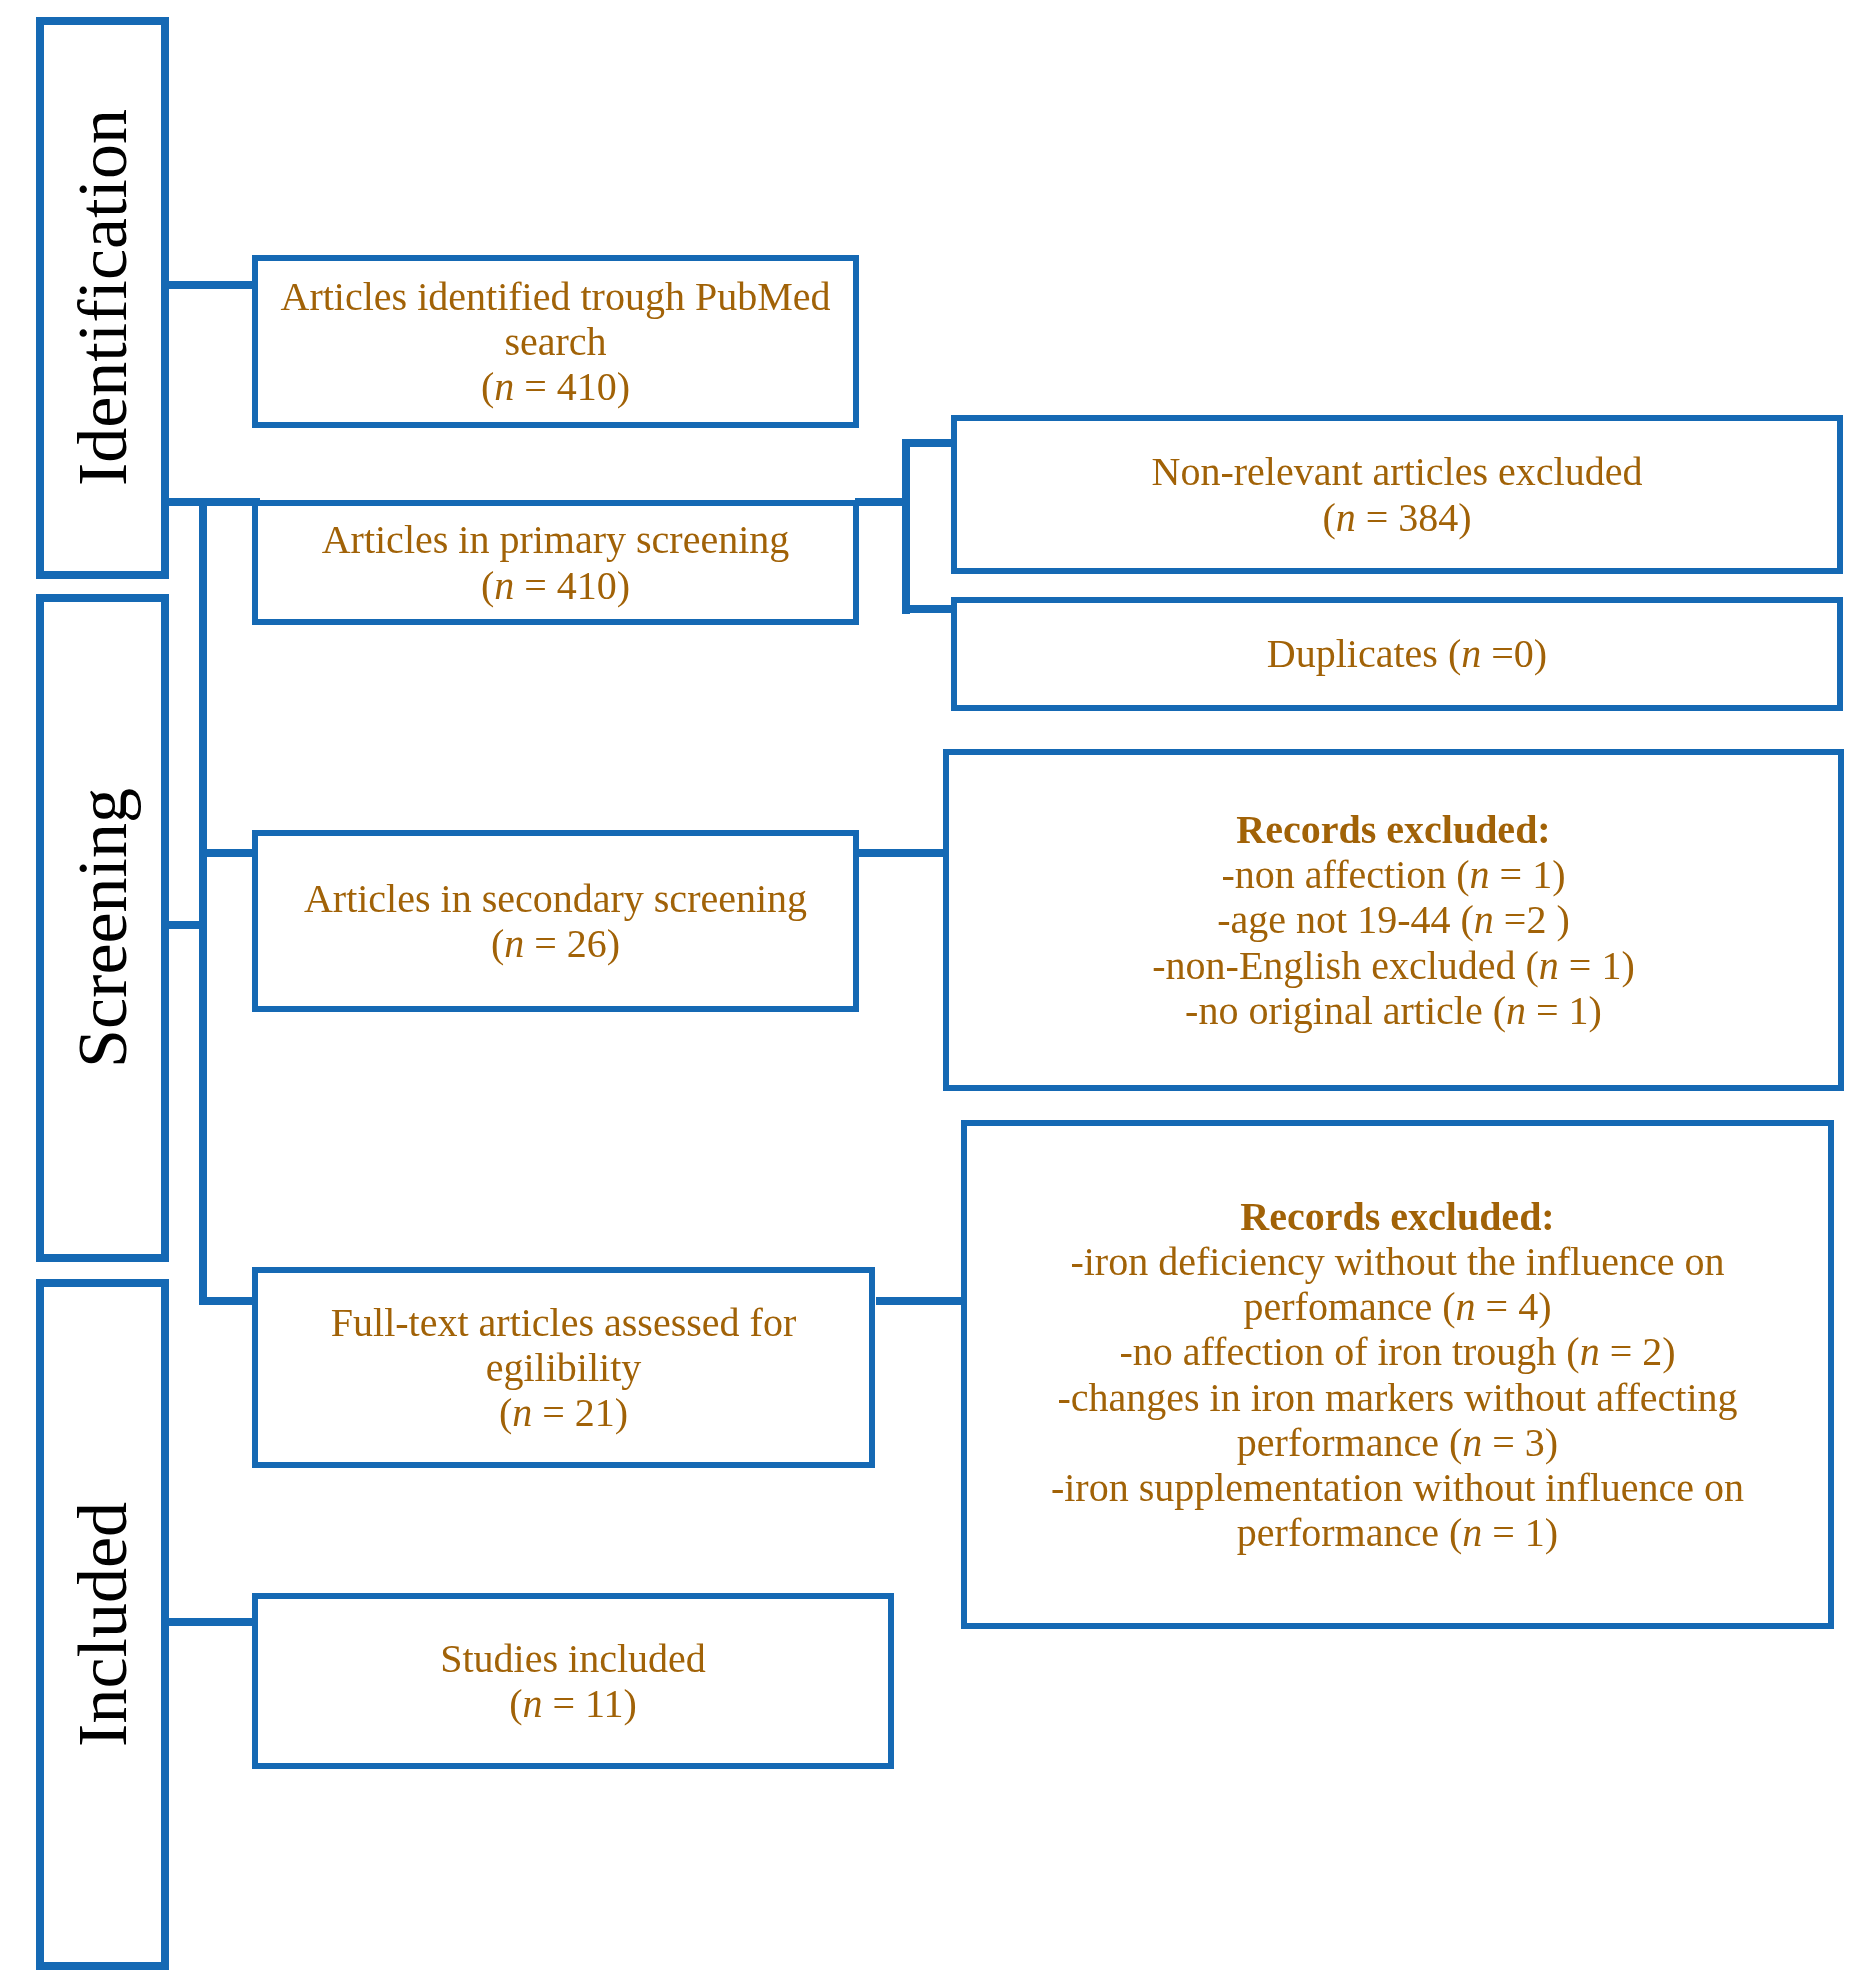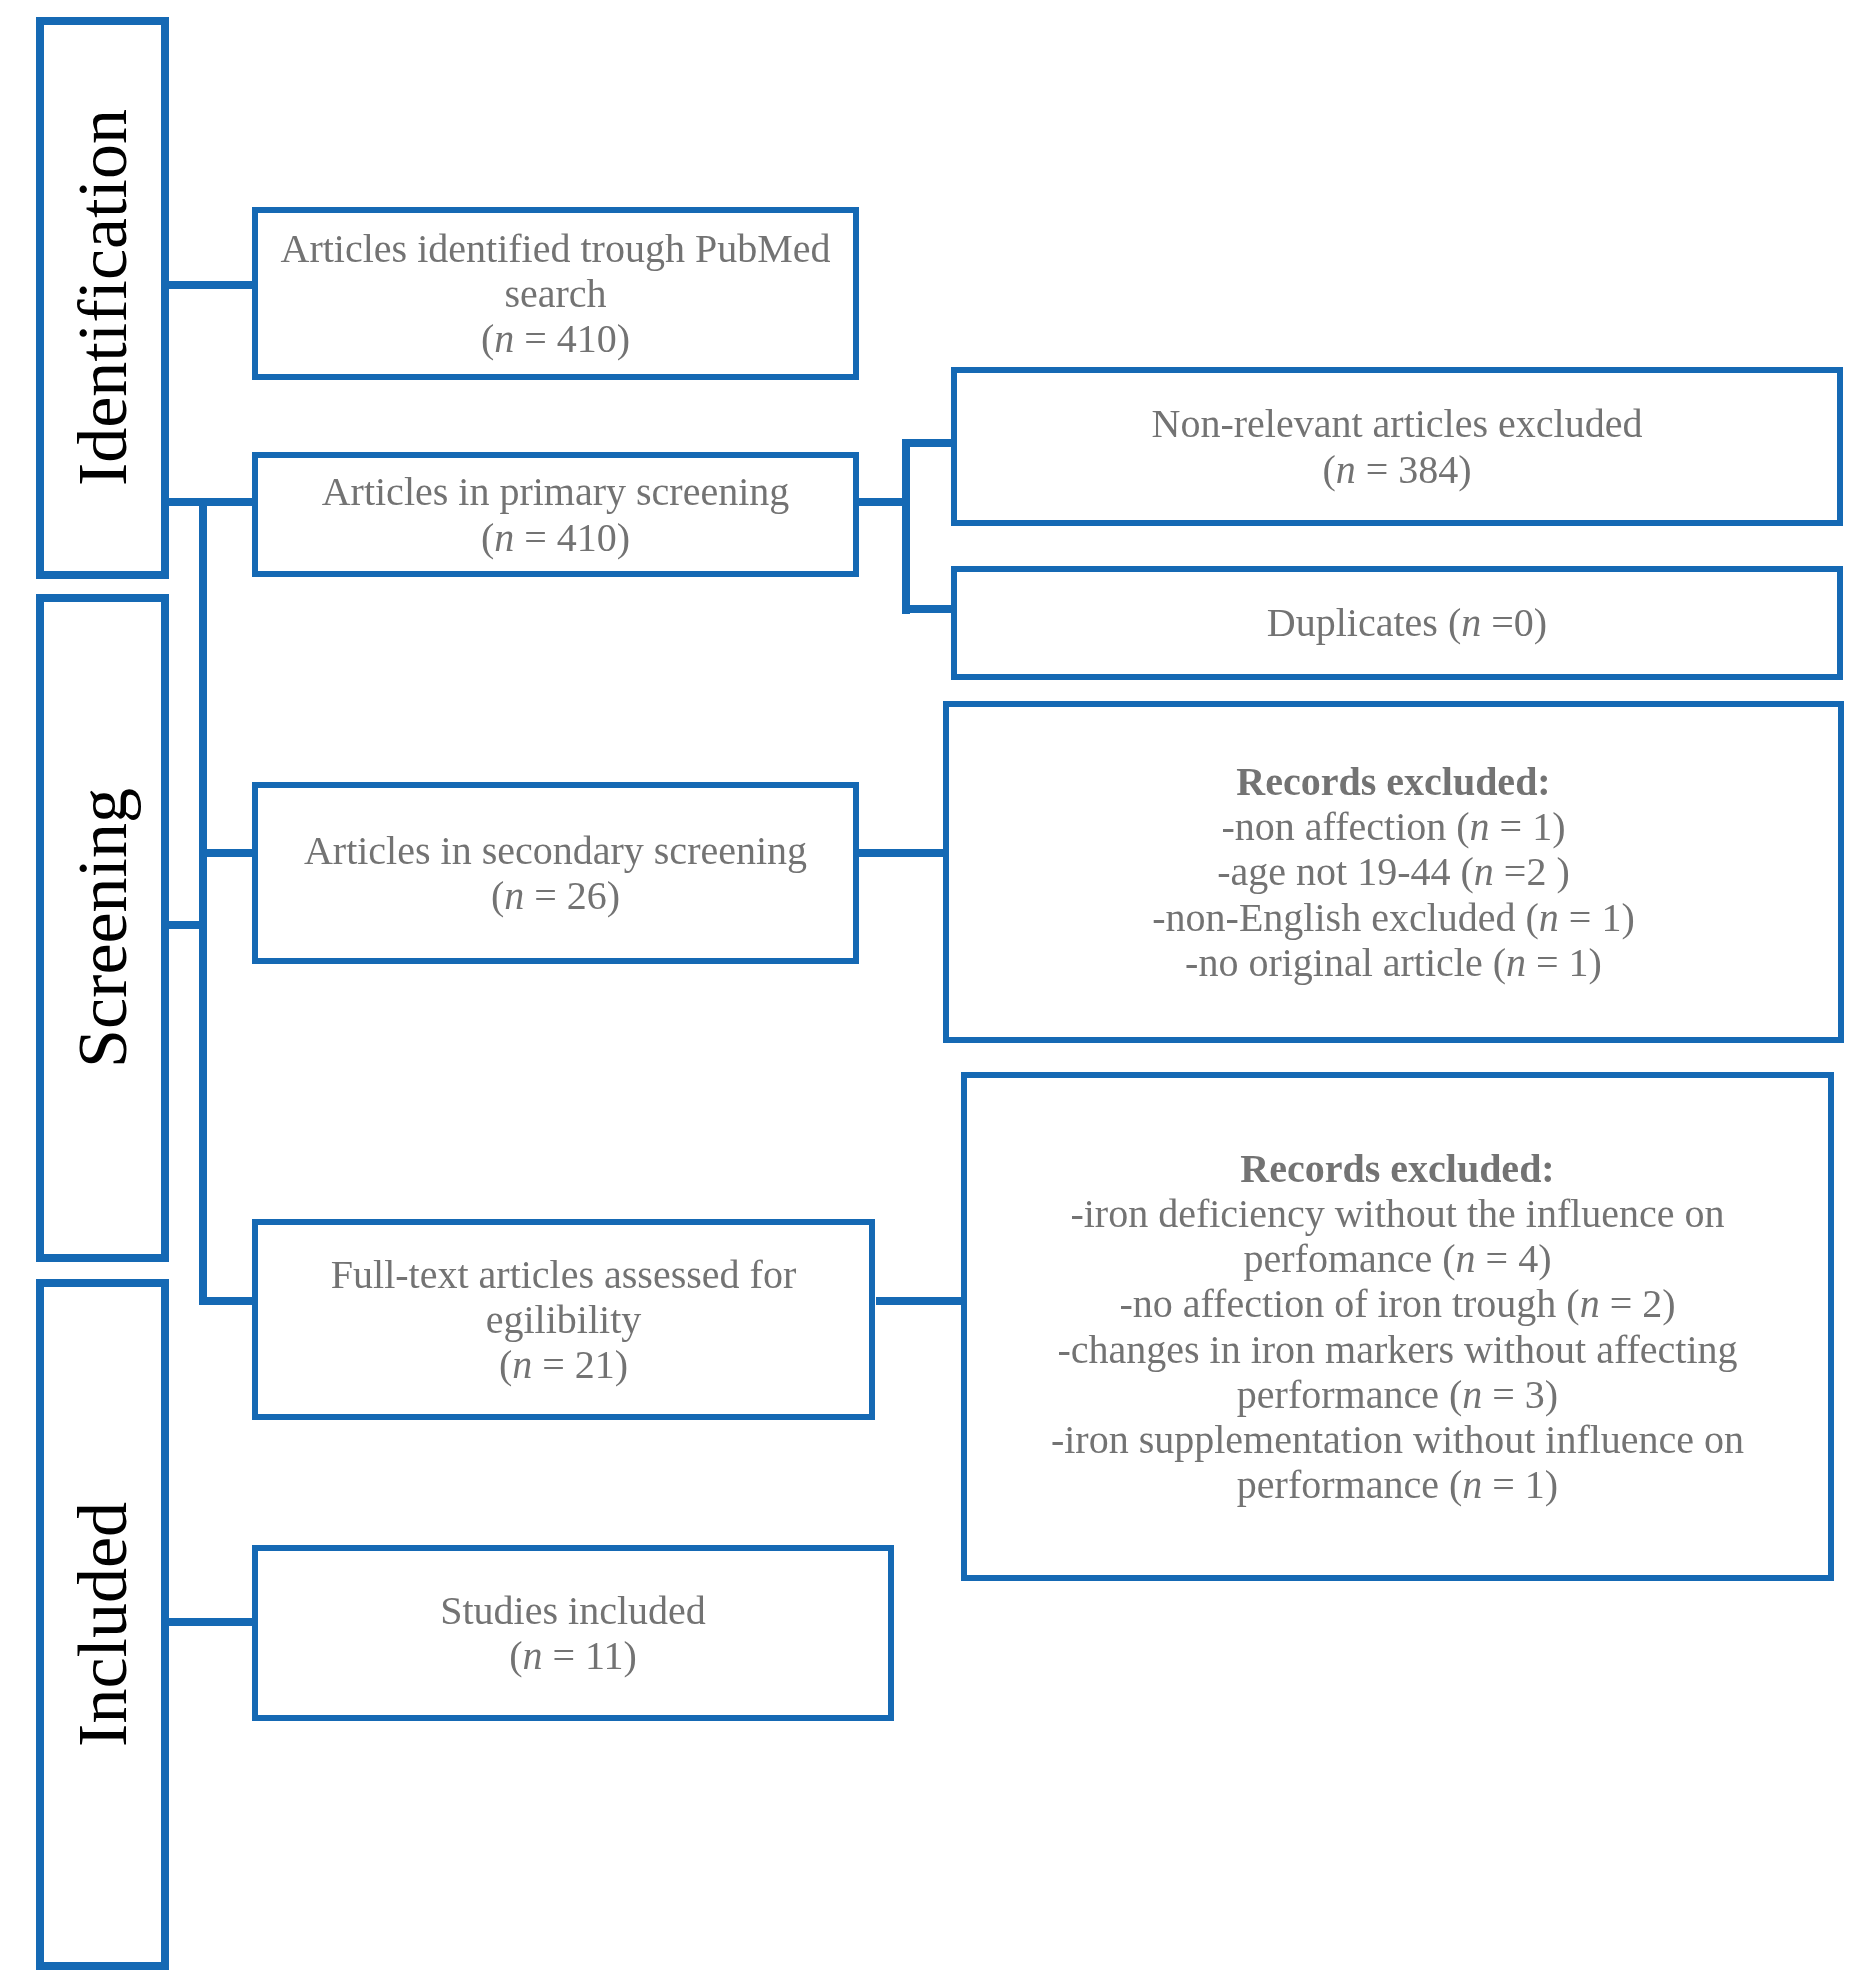--- a/index.html
+++ b/index.html
@@ -19,23 +19,24 @@
   
   .box {
     position: absolute;
     box-sizing: border-box;
     border: 6.8px solid #1569B4;
     background: #ffffff;
     display: flex;
     align-items: center;
     justify-content: center;
     text-align: center;
-    color: #737373;
+    color: #a16207;
     line-height: 1.13;
     z-index: 3;
+    margin-top: 48px;
   }
   .box .txt {
     padding: 0 12px;
     width: 100%;
   }
 
   
   .sidebar {
     position: absolute;
     box-sizing: border-box;
@@ -148,21 +149,21 @@
     </div>
   </div>
 
   <div class="box fs-excl" style="left:951px; top:367px; width:892px; height:159px;justify-content:flex-end;">
     <div class="txt">
       <div>Non-relevant articles excluded</div>
       <div class="nowrap"><span>(</span><span class="ital">n</span><span> = 384)</span></div>
     </div>
   </div>
 
-  <div class="box fs-excl" style="left:951px; top:566px; width:892px; height:114px;padding-left:20px;">
+  <div class="box fs-excl" style="left:951px; top:549px; width:892px; height:114px;padding-left:20px;">
     <div class="txt">
       <div class="nowrap"><span>Duplicates (</span><span class="ital">n</span><span> =0)</span></div>
     </div>
   </div>
 
   <div class="box fs-excl" style="left:943px; top:701px; width:901px; height:342px;">
     <div class="txt">
       <div class="bold">Records excluded:</div>
       <div class="nowrap"><span>-non affection (</span><span class="ital">n</span><span> = 1)</span></div>
       <div class="nowrap"><span>-age not 19-44 (</span><span class="ital">n</span><span> =2 )</span></div>

